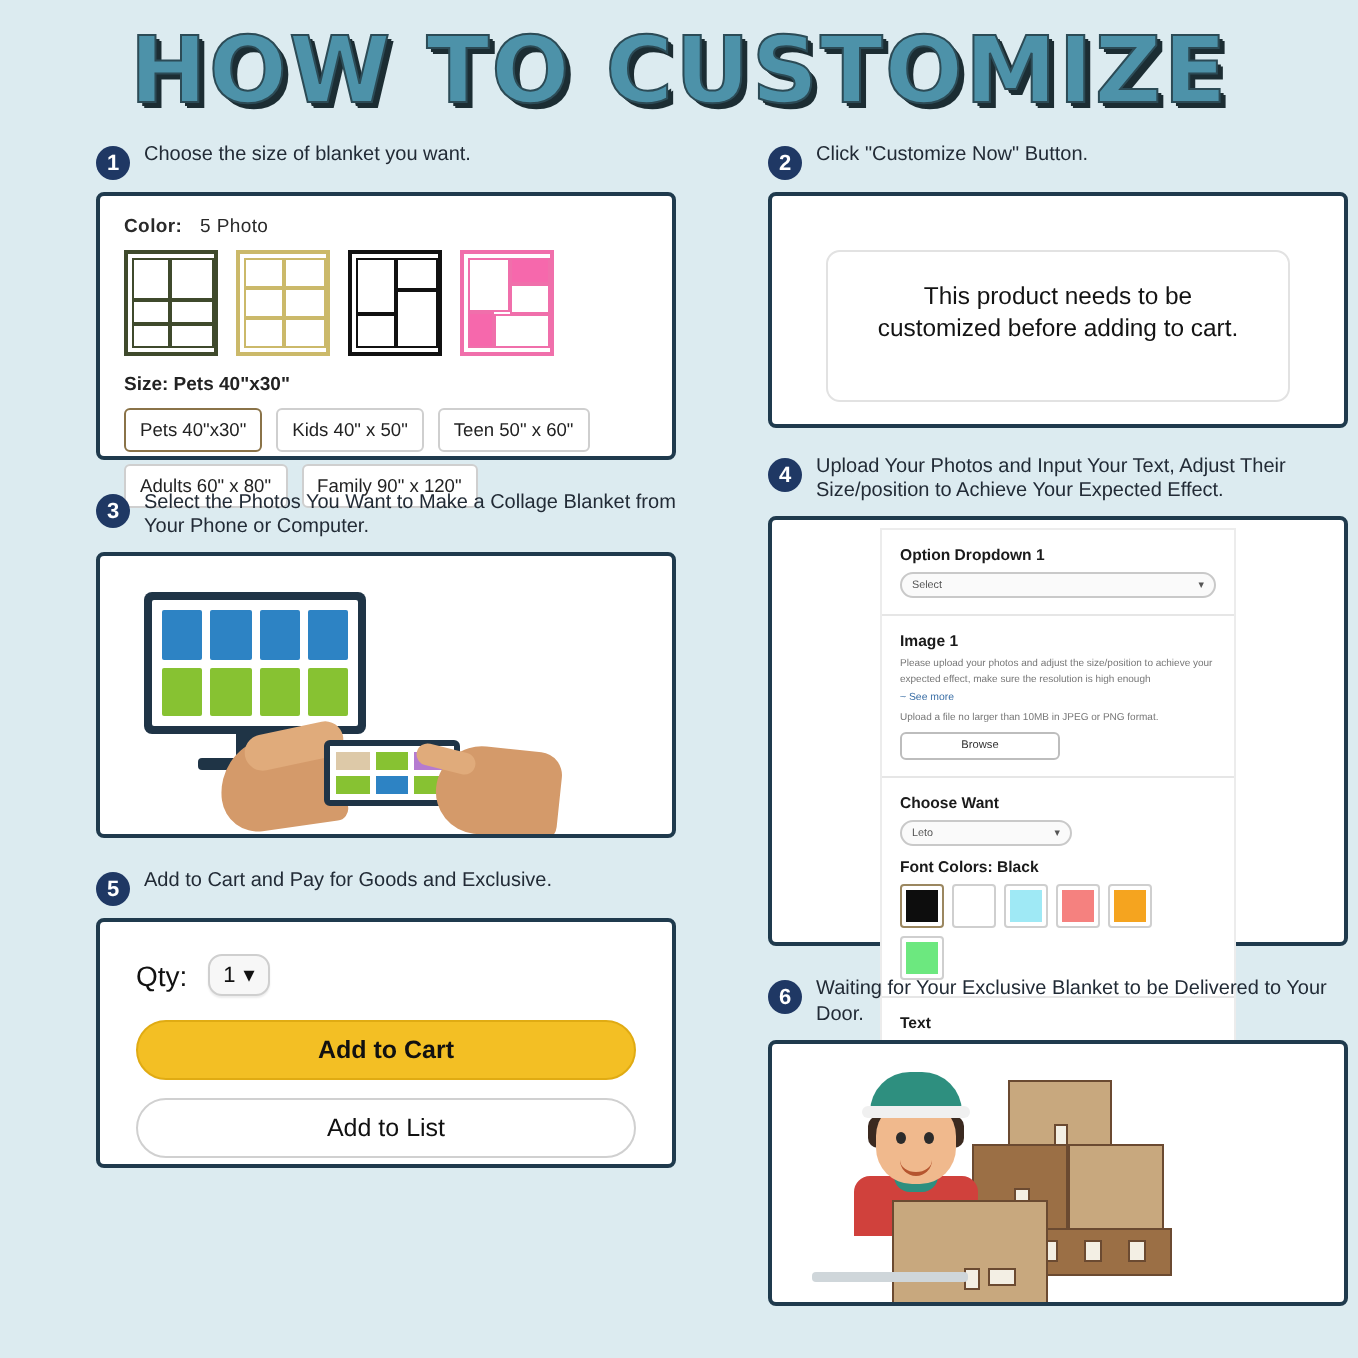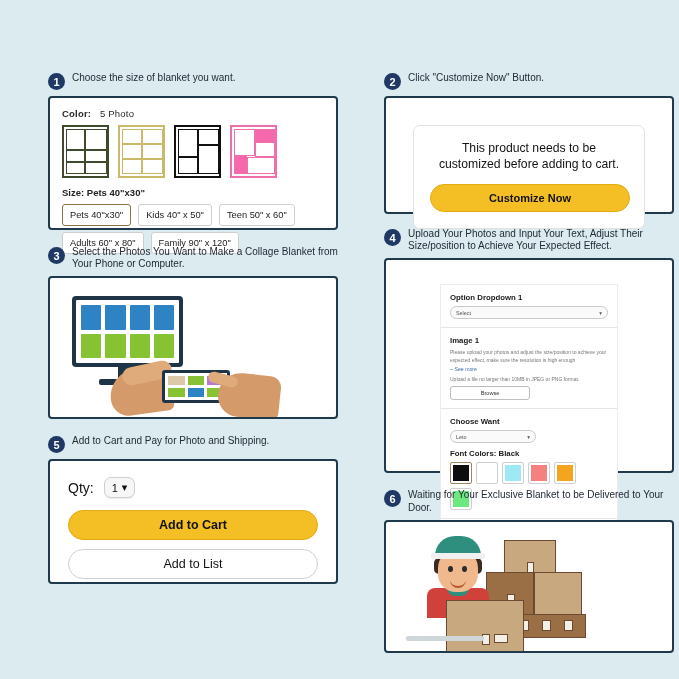--- a/index.html
+++ b/index.html
@@ -103,21 +103,21 @@
   .tablet{position:absolute;left:112px;top:92px;width:68px;height:33px;background:#fff;border:3px solid #1f3446;border-radius:3px;
     display:grid;grid-template-columns:repeat(3,1fr);grid-template-rows:repeat(2,1fr);gap:3px;padding:3px;box-sizing:border-box;}
   .tablet i{display:block;}
   .hand{position:absolute;background:#d49a6a;}
   .hand-l{left:60px;top:90px;width:62px;height:46px;border-radius:28px 14px 6px 18px;transform:rotate(-8deg);}
   .hand-l2{left:72px;top:86px;width:50px;height:18px;border-radius:14px;background:#e0ab7b;transform:rotate(-12deg);}
   .hand-r{left:168px;top:96px;width:62px;height:44px;border-radius:24px 12px 8px 22px;background:#d49a6a;transform:rotate(6deg);}
   .finger{left:158px;top:96px;width:30px;height:11px;border-radius:7px;background:#e0ab7b;transform:rotate(14deg);}
 
   
-  .p4{padding:24px;}
+  .p4{padding:4px;}
   .form-wrap{margin:0 auto;width:176px;border:1px solid #ececec;background:#fff;}
   .sect{border-bottom:1px solid #e6e6e6;padding:8px 9px;}
   .sect:last-child{border-bottom:none;}
   .f-title{font-size:7.8px;font-weight:700;color:#1a1a1a;margin-bottom:4px;}
   .f-select{
     border:1px solid #c9c9c9;border-radius:9px;background:#fafafa;
     height:11px;font-size:5.4px;color:#555;padding:0 5px;
     display:flex;align-items:center;justify-content:space-between;
   }
   .f-select.narrow{width:74px;border-radius:8px;}
@@ -167,20 +167,21 @@
   .body-red{width:62px;height:30px;background:#d0413c;border-radius:8px 8px 0 0;position:absolute;left:-5px;top:52px;}
   .collar{width:22px;height:8px;background:#2e8f7f;position:absolute;left:15px;top:52px;border-radius:0 0 8px 8px;}
   .frontbox{position:absolute;left:14px;top:64px;width:78px;height:52px;background:#c8a87e;border:1.5px solid #6b4a31;box-sizing:border-box;}
   .ground{position:absolute;left:20px;top:114px;width:78px;height:5px;background:#cfd6da;border-radius:2px;}
 </style>
 </head>
 <body>
 
 <div class="page">
 
+  <div class="title">HOW TO CUSTOMIZE</div>
 
   <div class="col-left">
 
     <div class="step">
       <div class="badge">1</div>
       <div class="step-text">Choose the size of blanket you want.</div>
     </div>
     <div class="panel p1" style="height:134px;">
       <div class="lbl-small">
         <span>Color:</span>
@@ -261,21 +262,21 @@
         <i style="background:#87c232;"></i>
           <i style="background:#2d83c4;"></i>
           <i style="background:#87c232;"></i>
       </div>
       <div class="hand hand-r"></div>
       <div class="hand finger"></div>
     </div>
 
     <div class="step" style="margin-top:16px;">
       <div class="badge">5</div>
-      <div class="step-text">Add to Cart and Pay for Photo and Shipping.</div>
+      <div class="step-text">Add to Cart and Pay for Goods and Exclusive.</div>
     </div>
     <div class="panel p5" style="height:125px;">
       <div class="qty-row">
         <div class="qty-lbl">Qty:</div>
         <div class="qty-box">
           <span>1</span>
           <span>▾</span>
         </div>
       </div>
       <div class="btn-cart">Add to Cart</div>
@@ -285,21 +286,20 @@
 
   <div class="col-right">
 
     <div class="step">
       <div class="badge">2</div>
       <div class="step-text">Click "Customize Now" Button.</div>
     </div>
     <div class="panel p2" style="height:118px;">
       <div class="inner-card">
         <div class="notice">This product needs to be customized before adding to cart.</div>
-        <div class="btn-yellow">Customize Now</div>
       </div>
     </div>
 
     <div class="step" style="margin-top:14px;">
       <div class="badge">4</div>
       <div class="step-text">Upload Your Photos and Input Your Text, Adjust Their Size/position to Achieve Your Expected Effect.</div>
     </div>
     <div class="panel p4" style="height:215px;">
       <div class="form-wrap">
 

